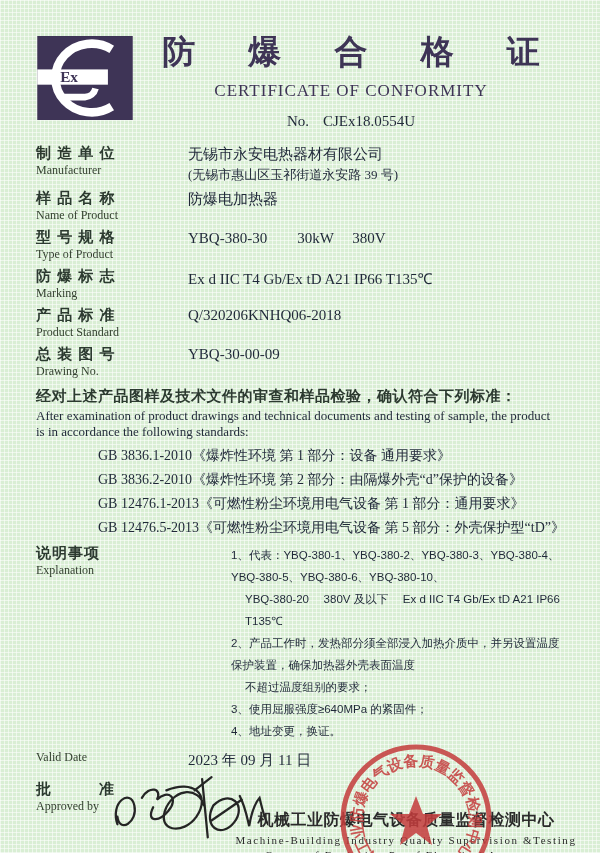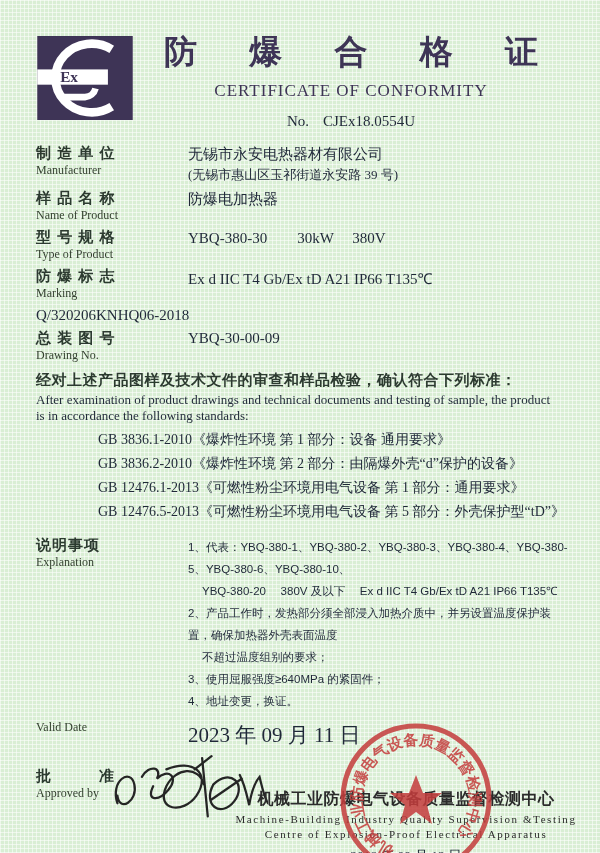--- a/index.html
+++ b/index.html
@@ -12,47 +12,47 @@
       repeating-linear-gradient(0deg, rgba(255,255,255,.55) 0 1px, transparent 1px 4px),
       repeating-linear-gradient(90deg, rgba(255,255,255,.55) 0 1px, transparent 1px 4px);
     font-family:"Liberation Sans", sans-serif;
     color:#1f2838;
   }
   .content{padding:30px 32px 0 36px;}
   
   .header{display:flex;align-items:flex-start;}
   .logo{width:98px;height:84px;flex:0 0 auto;margin-top:6px;}
   .titles{flex:1;text-align:center;}
-  .title-zh{font-size:33px;font-weight:bold;color:#3e3456;letter-spacing:22px;text-indent:22px;font-family:Liberation Serif, serif;}
+  .title-zh{font-size:33px;font-weight:bold;color:#3e3456;letter-spacing:22px;text-indent:22px;font-family:Liberation Sans, sans-serif;}
   .title-en{font-size:17px;color:#3e3456;font-family:"Liberation Serif",serif;letter-spacing:1px;margin-top:6px;}
   .cert-no{font-size:15px;margin-top:12px;font-family:"Liberation Serif",serif;color:#222b3a;}
   .cert-no b{font-weight:normal;margin-right:14px;text-align:right;}
   
   .fields{margin-top:14px;}
   .row{display:flex;margin-bottom:5px;}
   .lab{width:152px;flex:0 0 auto;}
   .lab .zh{font-size:15px;font-weight:bold;color:#2c3a30;letter-spacing:1px;}
   .lab .en{font-size:12px;color:#33402f;font-family:"Liberation Serif",serif;margin-top:0px;}
   .val{flex:1;font-size:15px;font-family:"Liberation Serif",serif;padding-top:1px;}
   .val .sub{font-size:13px;margin-top:2px;}
   
   .stmt-zh{font-size:15px;font-weight:bold;color:#2c3a30;margin-top:8px;letter-spacing:.5px;}
   .stmt-en{font-size:13px;font-family:"Liberation Serif",serif;line-height:16px;margin-top:2px;}
   .standards{margin:4px 0 0 22px;padding-left:40px;}
   .standards div{font-size:14px;line-height:24px;font-family:"Liberation Serif",serif;}
   
-  .expl{display:flex;margin-top:12px;}
+  .expl{display:flex;margin-top:4px;gap:43px;}
   .expl-items div{font-size:11.5px;line-height:22px;}
   .expl-items div.cont{padding-left:14px;}
   
   .valid{display:flex;margin-top:8px;}
-  .valid .val{font-size:21px;}
+  .valid .val{font-size:15px;}
   
   .approve{position:relative;height:108px;margin-top:6px;}
-  .approve .lab{position:absolute;left:0;top:12px;}
+  .approve .lab{position:absolute;left:0;top:4px;}
   .approve .lab .zh{letter-spacing:6px;}
   .signature{position:absolute;left:72px;top:-6px;width:160px;height:84px;}
   .center-block{position:absolute;left:160px;top:34px;width:420px;text-align:center;}
   .center-name{font-size:16px;font-weight:bold;color:#2b2b2b;letter-spacing:.5px;}
   .center-en{font-size:11px;font-family:"Liberation Serif",serif;letter-spacing:1.6px;color:#2b2b2b;line-height:15px;margin-top:2px;}
   .issue-date{font-size:13.5px;font-family:"Liberation Serif",serif;margin-top:5px;}
   .seal{position:absolute;left:300px;top:-36px;width:160px;height:160px;opacity:.85;pointer-events:none;}
   
   .notes{margin-top:2px;}
   .notes-zh{font-size:13.5px;font-weight:bold;color:#2c3a30;}
@@ -112,20 +112,24 @@
       <div class="row">
         <div class="lab">
             <div class="zh">防 爆 标 志</div>
             <div class="en">Marking</div>
           </div>
         <div class="val">
             <div>Ex d IIC T4 Gb/Ex tD A21 IP66 T135℃</div>
           </div>
       </div>
       <div class="row">
+        <div class="lab">
+            <div class="zh">产 品 标 准</div>
+            <div class="en">Product Standard</div>
+          </div>
         <div class="val">
             <div>Q/320206KNHQ06-2018</div>
           </div>
       </div>
       <div class="row">
         <div class="lab">
             <div class="zh">总 装 图 号</div>
             <div class="en">Drawing No.</div>
           </div>
         <div class="val">

